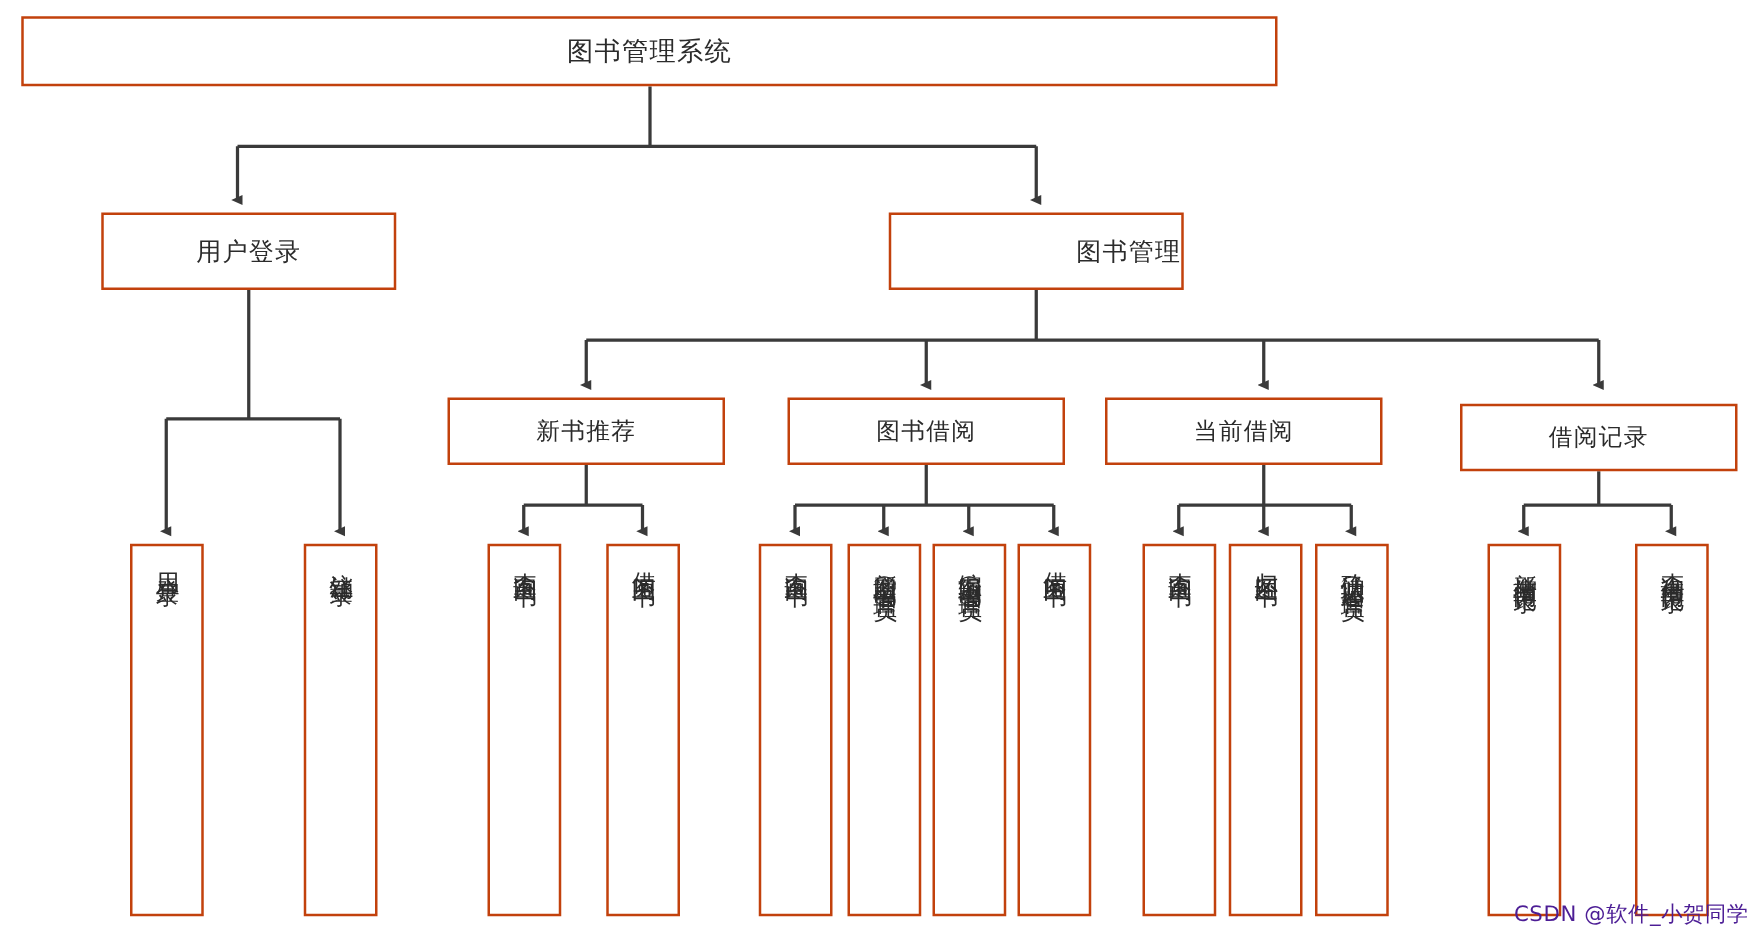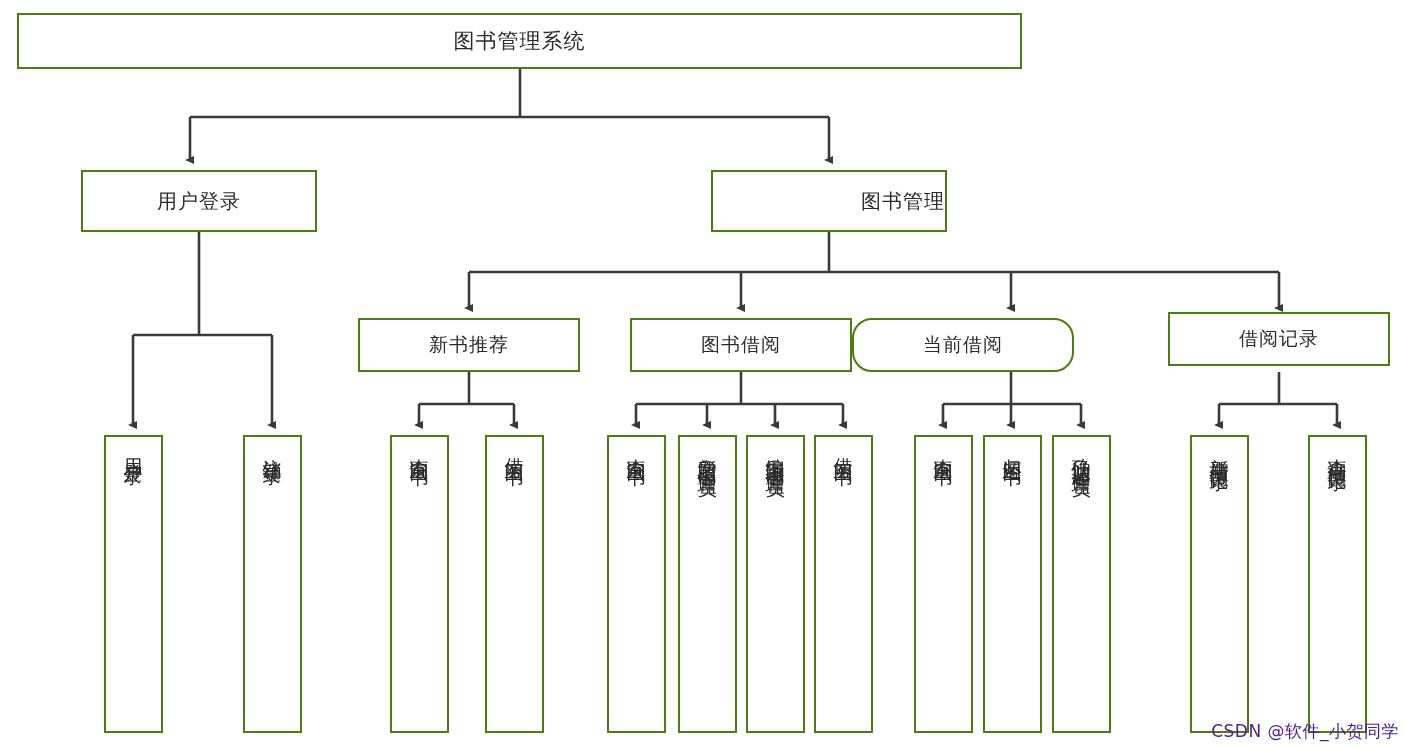--- a/index.html
+++ b/index.html
@@ -21,21 +21,21 @@
     position: absolute;
     left: 0;
     top: 0;
     width: 1405px;
     height: 747px;
     pointer-events: none;
   }
   .node {
     position: absolute;
     box-sizing: border-box;
-    border: 2px solid #4d7c0f;
+    border: 2px solid #c2410c;
     background: #ffffff;
     display: flex;
     align-items: center;
     justify-content: center;
     color: #2b2b2b;
   }
   .node.root {
     font-size: 21px;
   }
   .node.lvl1 {
@@ -137,24 +137,24 @@
   <div class="node lvl1" style="left:711px; top:170px; width:236px; height:62px;justify-content:flex-end;">
     <span class="htext">图书管理</span>
   </div>
 
   <div class="node lvl2" style="left:630px; top:318px; width:222px; height:54px;">
     <span class="htext">图书借阅</span>
   </div>
   <div class="node lvl2" style="left:358px; top:318px; width:222px; height:54px;">
     <span class="htext">新书推荐</span>
   </div>
-  <div class="node lvl2" style="left:852px; top:318px; width:222px; height:54px;border-radius:20px;">
+  <div class="node lvl2" style="left:884px; top:318px; width:222px; height:54px;">
     <span class="htext">当前借阅</span>
   </div>
-  <div class="node lvl2" style="left:1168px; top:312px; width:222px; height:54px;">
+  <div class="node lvl2" style="left:1168px; top:323px; width:222px; height:54px;">
     <span class="htext">借阅记录</span>
   </div>
 
   <div class="node leaf" style="left:104px; top:435px; width:59px; height:298px;">
     <span class="vtext">用户登录</span>
   </div>
   <div class="node leaf" style="left:243px; top:435px; width:59px; height:298px;">
     <span class="vtext">注销登录</span>
   </div>
   <div class="node leaf" style="left:390px; top:435px; width:59px; height:298px;">

